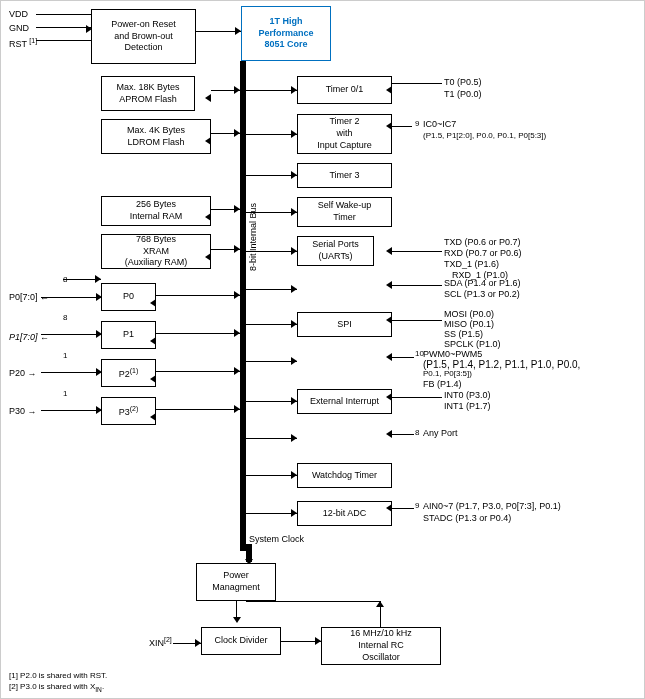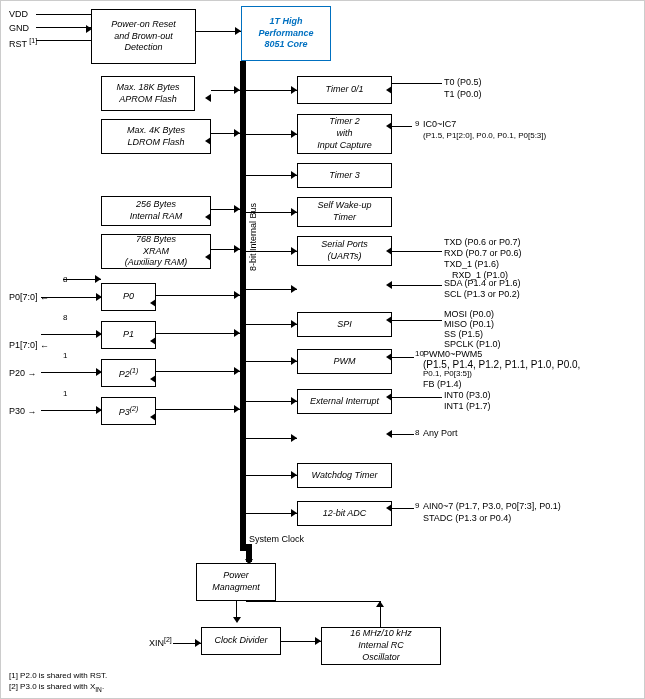--- a/index.html
+++ b/index.html
@@ -22,21 +22,20 @@
       position: absolute;
       border: 1px solid #000;
       background: #fff;
       display: flex;
       align-items: center;
       justify-content: center;
       text-align: center;
       font-size: 9px;
       line-height: 1.3;
       padding: 2px;
-      font-style: italic;
     }
     .block.blue-border {
       border: 1.5px solid #0070c0;
       align-items: center;
     }
     .label {
       position: absolute;
       font-size: 9px;
       white-space: nowrap;
       background: transparent;
@@ -152,21 +151,21 @@
   <div class="label" style="left:62px; top:274px; font-size:8px;">8</div>
   <div class="bus-line" style="left:62px; top:278px; width:38px; height:1px;"></div>
   <div class="arrow-right" style="left:94px; top:274px;"></div>
   <div class="bus-line" style="left:155px; top:294px; width:84px; height:1px;"></div>
   <div class="arrow-right" style="left:233px; top:290px;"></div>
   <div class="arrow-left" style="left:149px; top:298px;"></div>
 
   <div class="block" style="left:100px; top:320px; width:55px; height:28px;">
     <span>P1</span>
   </div>
-  <div class="label" style="left:8px; top:339px;">P1[7:0] ←</div>
+  <div class="label" style="left:8px; top:331px;font-style:italic;">P1[7:0] ←</div>
   <div class="label" style="left:62px; top:312px; font-size:8px;">8</div>
   <div class="bus-line" style="left:155px; top:332px; width:84px; height:1px;"></div>
   <div class="arrow-right" style="left:233px; top:328px;"></div>
   <div class="arrow-left" style="left:149px; top:336px;"></div>
 
   <div class="block" style="left:100px; top:358px; width:55px; height:28px;">
     <span>P2<sup style="font-size:7px">(1)</sup></span>
   </div>
   <div class="label" style="left:8px; top:367px;">P20 →</div>
   <div class="label" style="left:62px; top:350px; font-size:8px;">1</div>
@@ -209,21 +208,21 @@
   </div>
   <div class="bus-line" style="left:245px; top:174px; width:51px; height:1px;"></div>
   <div class="arrow-right" style="left:290px; top:170px;"></div>
 
   <div class="block" style="left:296px; top:196px; width:95px; height:30px;">
     <span>Self Wake-up<br>Timer</span>
   </div>
   <div class="bus-line" style="left:245px; top:211px; width:51px; height:1px;"></div>
   <div class="arrow-right" style="left:290px; top:207px;"></div>
 
-  <div class="block" style="left:296px; top:235px; width:95px; height:30px;">
+  <div class="block" style="left:296px; top:235px; width:77px; height:30px;">
     <span>Serial Ports<br>(UARTs)</span>
   </div>
   <div class="bus-line" style="left:245px; top:250px; width:51px; height:1px;"></div>
   <div class="arrow-right" style="left:290px; top:246px;"></div>
   <div class="bus-line" style="left:391px; top:250px; width:50px; height:1px;"></div>
   <div class="arrow-left" style="left:385px; top:246px;"></div>
   <div class="label" style="left:443px; top:236px;">TXD (P0.6 or P0.7)</div>
   <div class="label" style="left:443px; top:247px;">RXD (P0.7 or P0.6)</div>
   <div class="label" style="left:443px; top:258px;">TXD_1 (P1.6)</div>
   <div class="label" style="left:443px; top:269px;margin-left:8px;">RXD_1 (P1.0)</div>
@@ -240,23 +239,20 @@
   </div>
   <div class="bus-line" style="left:245px; top:323px; width:51px; height:1px;"></div>
   <div class="arrow-right" style="left:290px; top:319px;"></div>
   <div class="bus-line" style="left:391px; top:319px; width:50px; height:1px;"></div>
   <div class="arrow-left" style="left:385px; top:315px;"></div>
   <div class="label" style="left:443px; top:308px;">MOSI (P0.0)</div>
   <div class="label" style="left:443px; top:318px;">MISO (P0.1)</div>
   <div class="label" style="left:443px; top:328px;">SS (P1.5)</div>
   <div class="label" style="left:443px; top:338px;">SPCLK (P1.0)</div>
 
-  <div class="block" style="left:296px; top:348px; width:95px; height:25px;">
-    <span>PWM</span>
-  </div>
   <div class="bus-line" style="left:245px; top:360px; width:51px; height:1px;"></div>
   <div class="arrow-right" style="left:290px; top:356px;"></div>
   <div class="bus-line" style="left:391px; top:356px; width:22px; height:1px;"></div>
   <div class="arrow-left" style="left:385px; top:352px;"></div>
   <div class="label" style="left:414px; top:348px; font-size:8px;">10</div>
   <div class="label" style="left:422px; top:348px;">PWM0~PWM5</div>
   <div class="label" style="left:422px; top:358px; font-size:10px;">(P1.5, P1.4, P1.2, P1.1, P1.0, P0.0,</div>
   <div class="label" style="left:422px; top:368px; font-size:8px;">P0.1, P0[3:5])</div>
   <div class="label" style="left:422px; top:378px;">FB (P1.4)</div>
 

